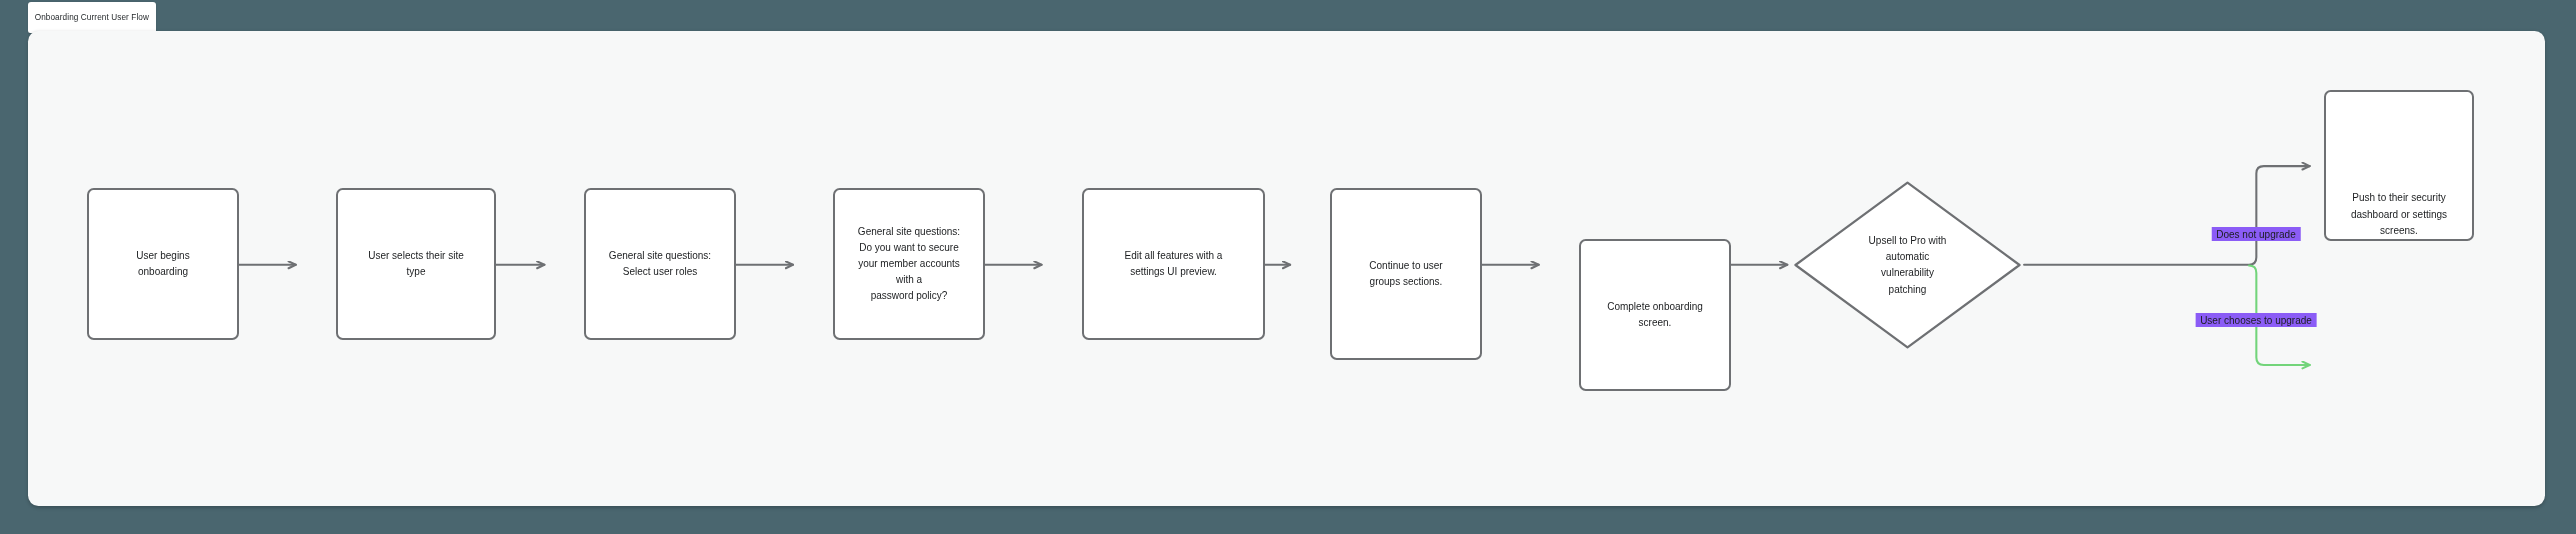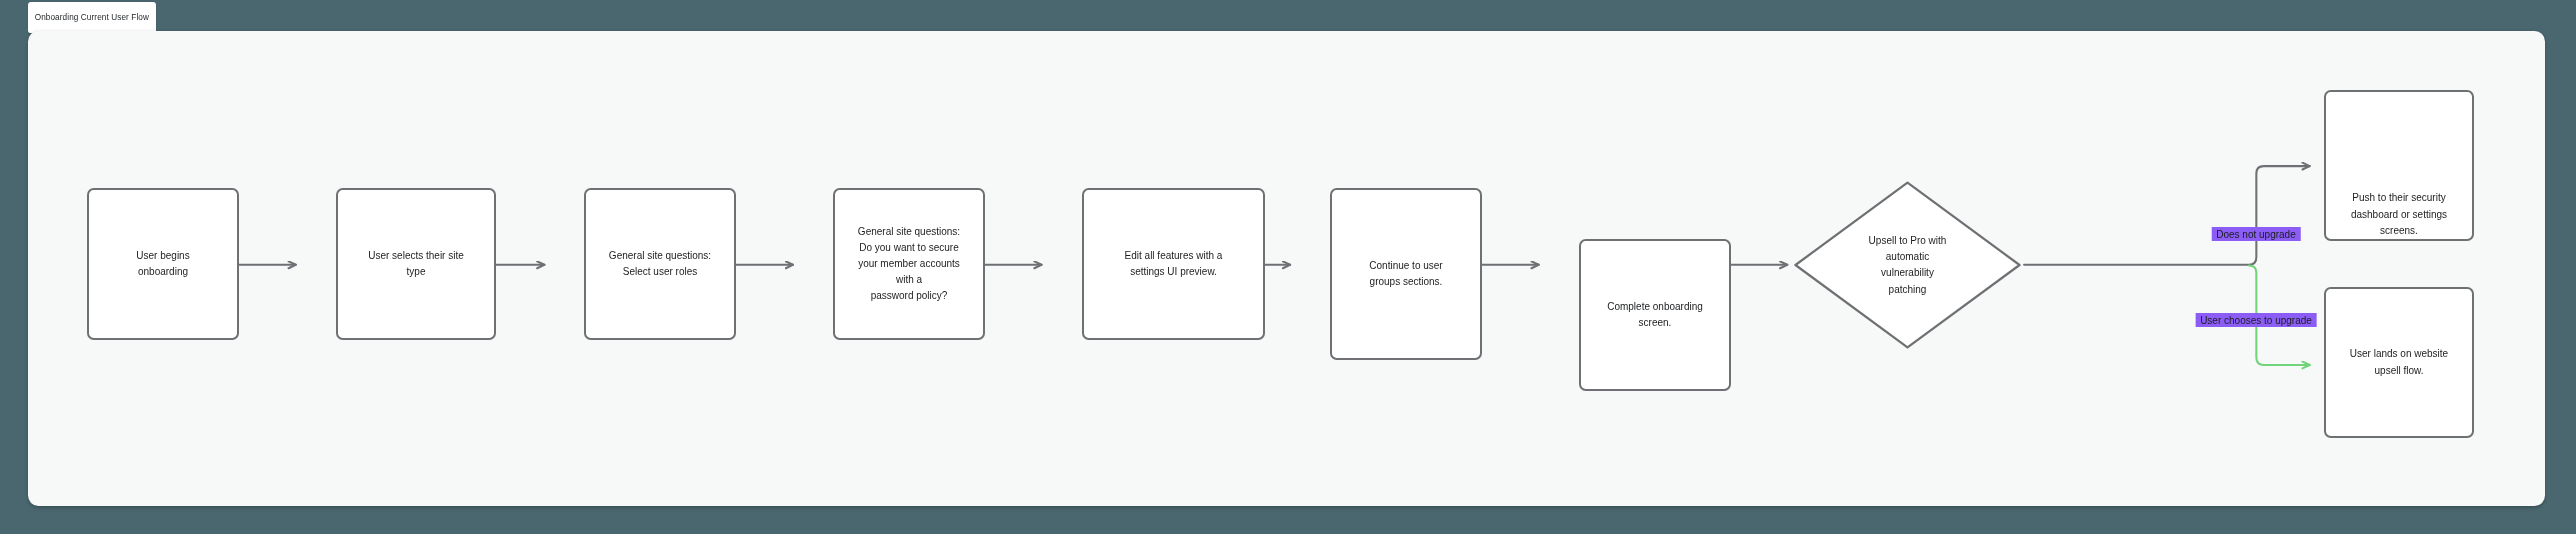--- a/index.html
+++ b/index.html
@@ -214,24 +214,20 @@
 vulnerability
 patching</span>
     </div>
 
     <div class="node" style="left:2296px; top:59px; width:150px; height:151px;align-items:flex-end;">
       <span class="node-text">Push to their security
 dashboard or settings
 screens.</span>
     </div>
 
-    <div class="node" style="left:2296px; top:256px; width:150px; height:151px;">
-      <span class="node-text">User lands on website
-upsell flow.</span>
-    </div>
 
     <div class="edge-label" style="left:2228px; top:203px;">Does not upgrade</div>
 
     <div class="edge-label" style="left:2228px; top:289px;">User chooses to upgrade</div>
 
   </div>
 </div>
 
 
 </body></html>

